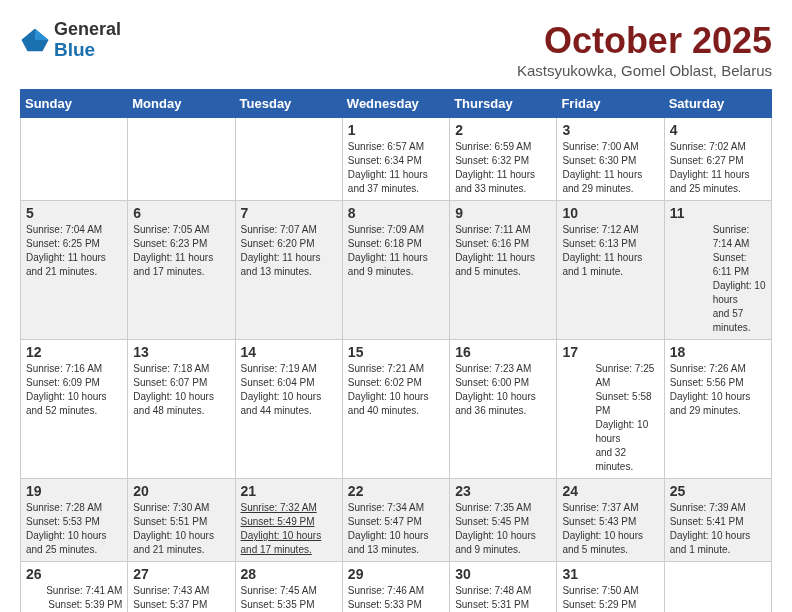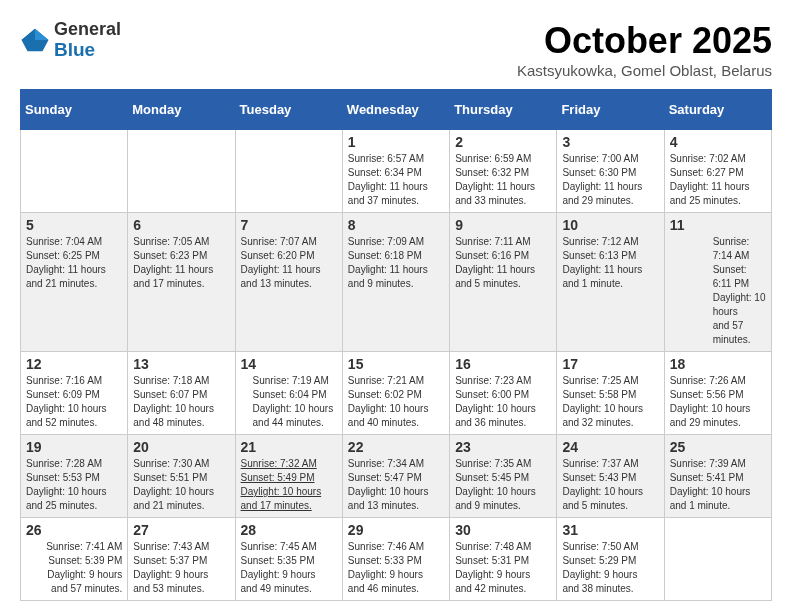--- a/index.html
+++ b/index.html
@@ -39,34 +39,34 @@
       width: 30px;
       height: 30px;
       margin-right: 4px;
     }
     .title-section {
       text-align: right;
     }
     .month-title {
       font-size: 36px;
       font-weight: bold;
-      color: #000000;
+      color: #7f1d1d;
     }
     .location {
       font-size: 15px;
       color: #555;
     }
     table {
       width: 100%;
       border-collapse: collapse;
     }
     th {
       background-color: #2a5fac;
       color: white;
-      padding: 12px 4px;
+      padding: 6px 4px;
       font-size: 13px;
       font-weight: bold;
       text-align: left;
       border: 1px solid #2a5fac;
     }
     td {
       border: 1px solid #ccc;
       vertical-align: top;
       padding: 4px 5px;
       font-size: 10.5px;
@@ -225,42 +225,42 @@
         </td>
         <td>
           <span class="day-number">13</span>
           <div class="day-info" style="white-space: pre-line;">Sunrise: 7:18 AM
 Sunset: 6:07 PM
 Daylight: 10 hours
 and 48 minutes.</div>
         </td>
         <td>
           <span class="day-number">14</span>
-          <div class="day-info" style="white-space: pre-line; margin-left: 12px;">Sunrise: 7:19 AM
+          <div class="day-info" style="white-space: pre-line;">Sunrise: 7:19 AM
 Sunset: 6:04 PM
 Daylight: 10 hours
 and 44 minutes.</div>
         </td>
         <td>
           <span class="day-number">15</span>
           <div class="day-info" style="white-space: pre-line;">Sunrise: 7:21 AM
 Sunset: 6:02 PM
 Daylight: 10 hours
 and 40 minutes.</div>
         </td>
         <td>
           <span class="day-number">16</span>
           <div class="day-info" style="white-space: pre-line;">Sunrise: 7:23 AM
 Sunset: 6:00 PM
 Daylight: 10 hours
 and 36 minutes.</div>
         </td>
         <td>
           <span class="day-number">17</span>
-          <div class="day-info" style="white-space: pre-line;">Sunrise: 7:25 AM
+          <div class="day-info" style="white-space: pre-line; margin-left: 33px;">Sunrise: 7:25 AM
 Sunset: 5:58 PM
 Daylight: 10 hours
 and 32 minutes.</div>
         </td>
         <td>
           <span class="day-number">18</span>
           <div class="day-info" style="white-space: pre-line;">Sunrise: 7:26 AM
 Sunset: 5:56 PM
 Daylight: 10 hours
 and 29 minutes.</div>

